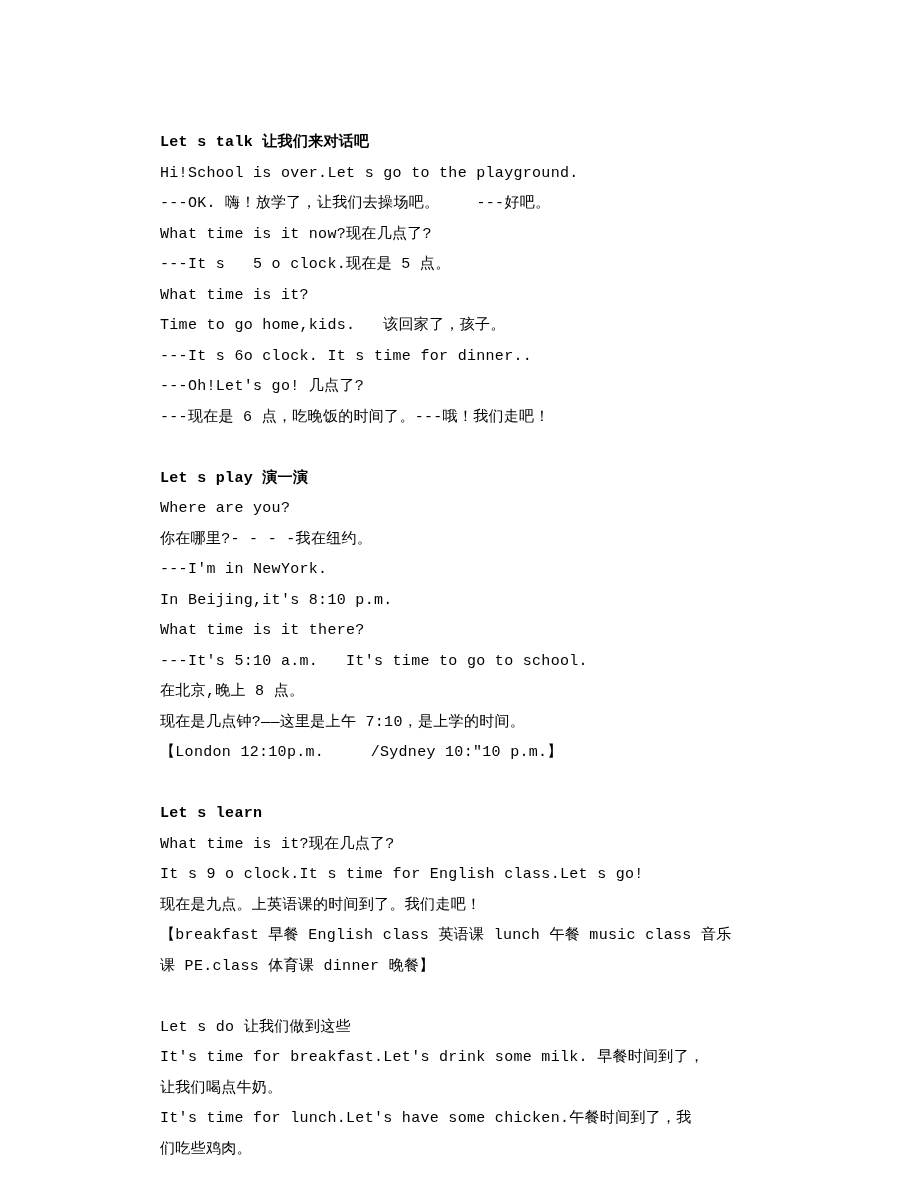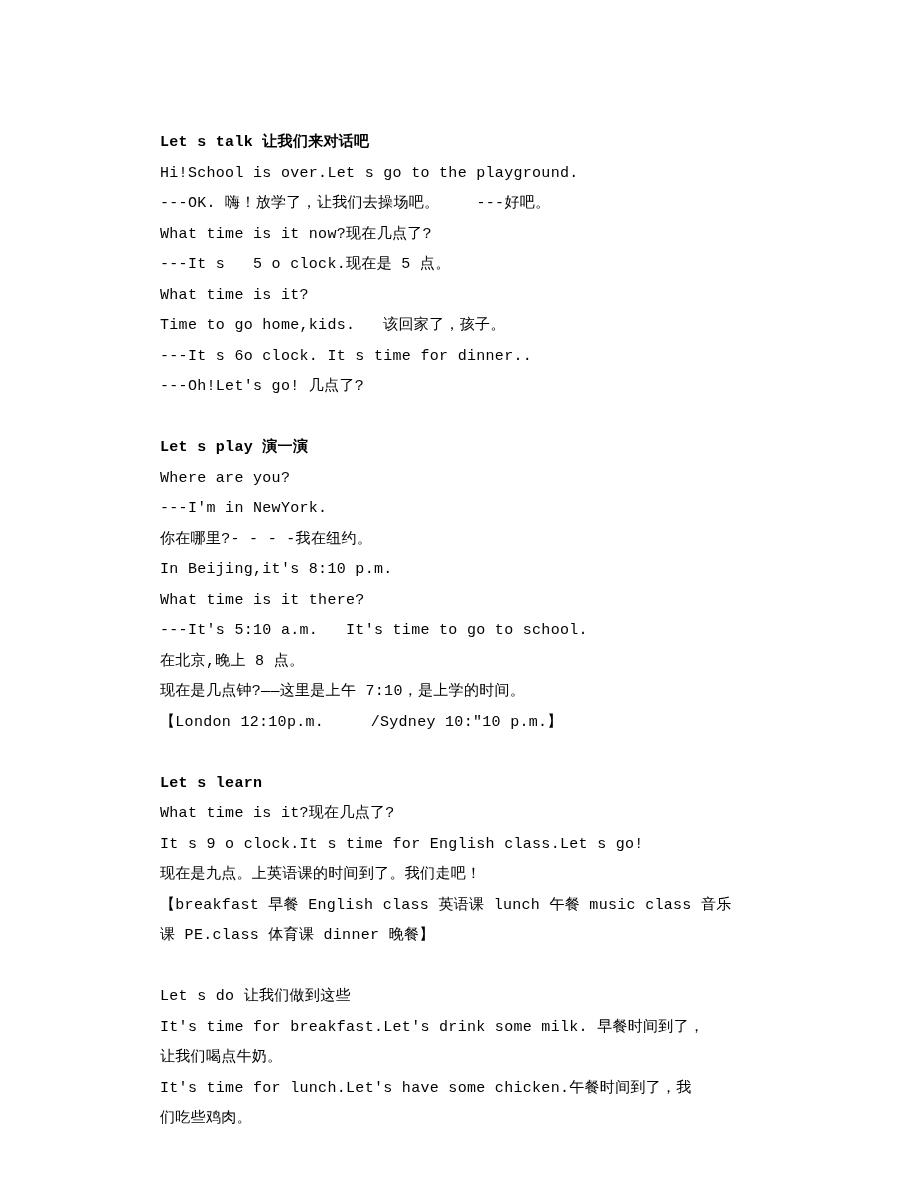--- a/index.html
+++ b/index.html
@@ -39,26 +39,27 @@
 
   <div class="line bold mono">Let s talk 让我们来对话吧</div>
   <div class="line mono">Hi!School is over.Let s go to the playground.</div>
   <div class="line mono">---OK. 嗨！放学了，让我们去操场吧。    ---好吧。</div>
   <div class="line mono">What time is it now?现在几点了?</div>
   <div class="line mono">---It s   5 o clock.现在是 5 点。</div>
   <div class="line mono">What time is it?</div>
   <div class="line mono">Time to go home,kids.   该回家了，孩子。</div>
   <div class="line mono">---It s 6o clock. It s time for dinner..</div>
   <div class="line mono">---Oh!Let's go! 几点了?</div>
+  <div class="line mono">---现在是 6 点，吃晚饭的时间了。---哦！我们走吧！</div>
   <div class="blank"></div>
 
   <div class="line bold mono">Let s play 演一演</div>
   <div class="line mono">Where are you?</div>
+  <div class="line mono">你在哪里?- - - -我在纽约。</div>
   <div class="line mono">---I'm in NewYork.</div>
-  <div class="line mono">你在哪里?- - - -我在纽约。</div>
   <div class="line mono">In Beijing,it's 8:10 p.m.</div>
   <div class="line mono">What time is it there?</div>
   <div class="line mono">---It's 5:10 a.m.   It's time to go to school.</div>
   <div class="line mono">在北京,晚上 8 点。</div>
   <div class="line mono">现在是几点钟?——这里是上午 7:10，是上学的时间。</div>
   <div class="line mono">【London 12:10p.m.     /Sydney 10:"10 p.m.】</div>
   <div class="blank"></div>
 
   <div class="line bold mono">Let s learn</div>
   <div class="line mono">What time is it?现在几点了?</div>

